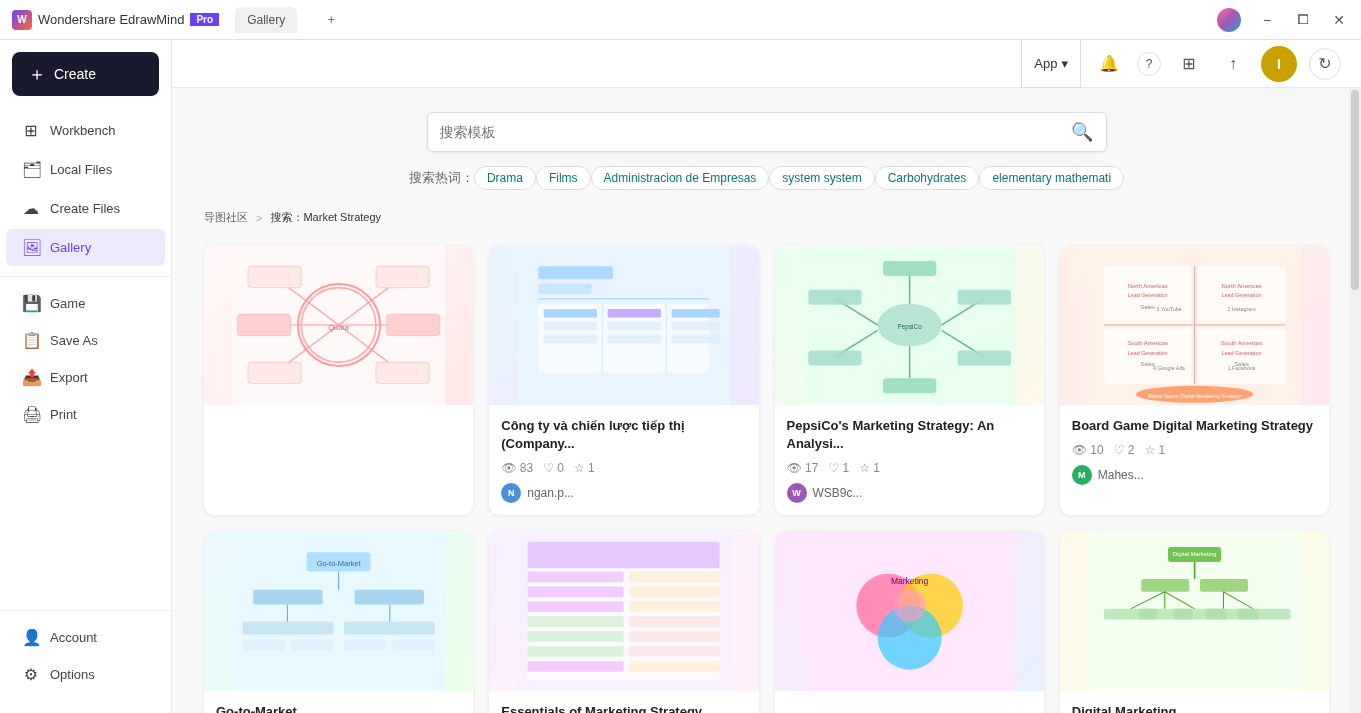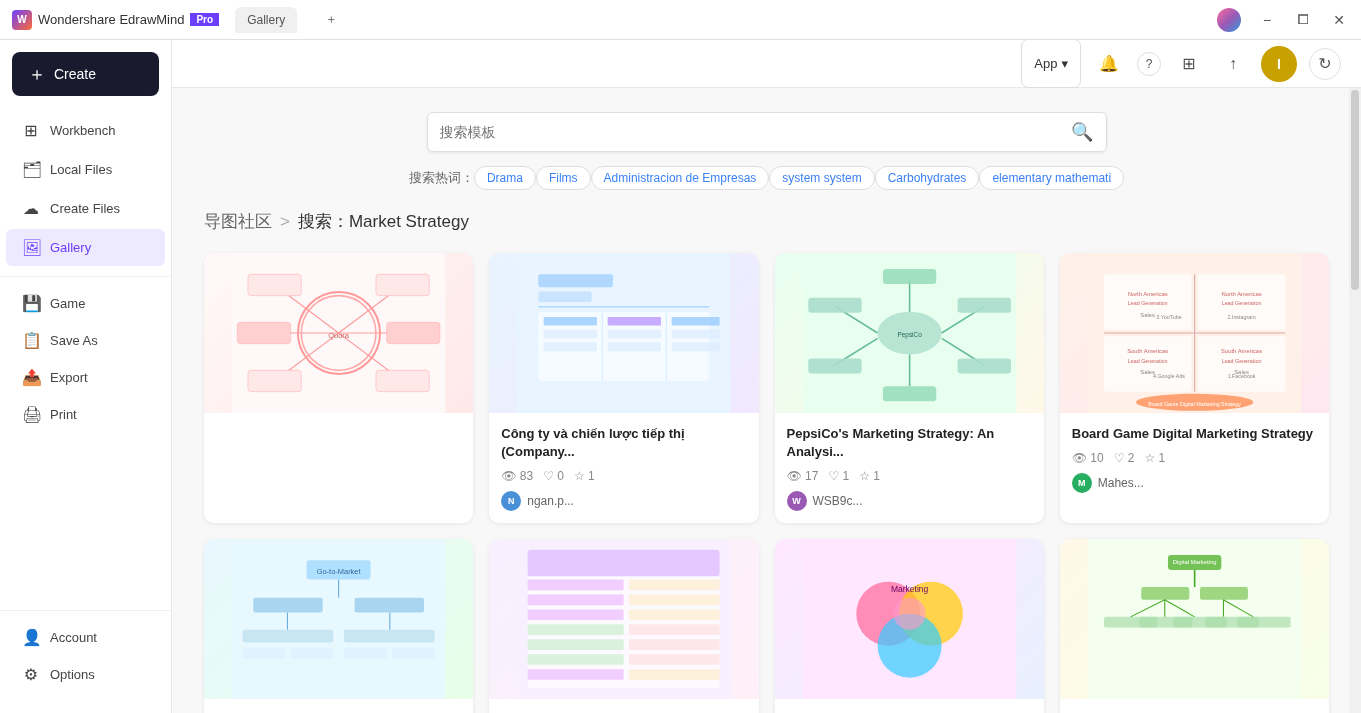--- a/index.html
+++ b/index.html
@@ -159,31 +159,31 @@
       gap: 0;
       flex-wrap: wrap;
       justify-content: center;
     }
     .hot-label { font-size: 13px; color: #666; }
     .hot-tag {
       padding: 4px 12px;
       border: 1px solid #ddd;
       border-radius: 14px;
       font-size: 12px;
-      color: #3b82f6;
+      color: #0f766e;
       cursor: pointer;
       background: white;
     }
 
     
     .breadcrumb {
       display: flex;
       align-items: center;
       gap: 8px;
-      font-size: 17px;
+      font-size: 11px;
       color: #666;
       margin-bottom: 20px;
     }
     .breadcrumb .link { color: #666; cursor: pointer; }
     .breadcrumb .separator { color: #aaa; }
     .breadcrumb .current { color: #333; font-weight: 500; }
     .avatar-circle {
       width: 36px; height: 36px;
       border-radius: 50%;
       background: #c8a000;
@@ -265,21 +265,21 @@
     .toolbar-icon-btn {
       width: 32px; height: 32px;
       display: flex; align-items: center; justify-content: center;
       cursor: pointer; color: #555; font-size: 16px;
       border-radius: 4px;
     }
     .app-btn {
       display: flex; align-items: center; gap: 4px;
       padding: 16px 12px;
       border: 1px solid #ddd;
-      border-radius: 7px;
+      border-radius: 0;
       font-size: 13px;
       color: #333;
       cursor: pointer;
       background: white;
     }
     .scrollbar-thumb {
       width: 8px;
       height: 200px;
       background: #ccc;
       border-radius: 4px;

